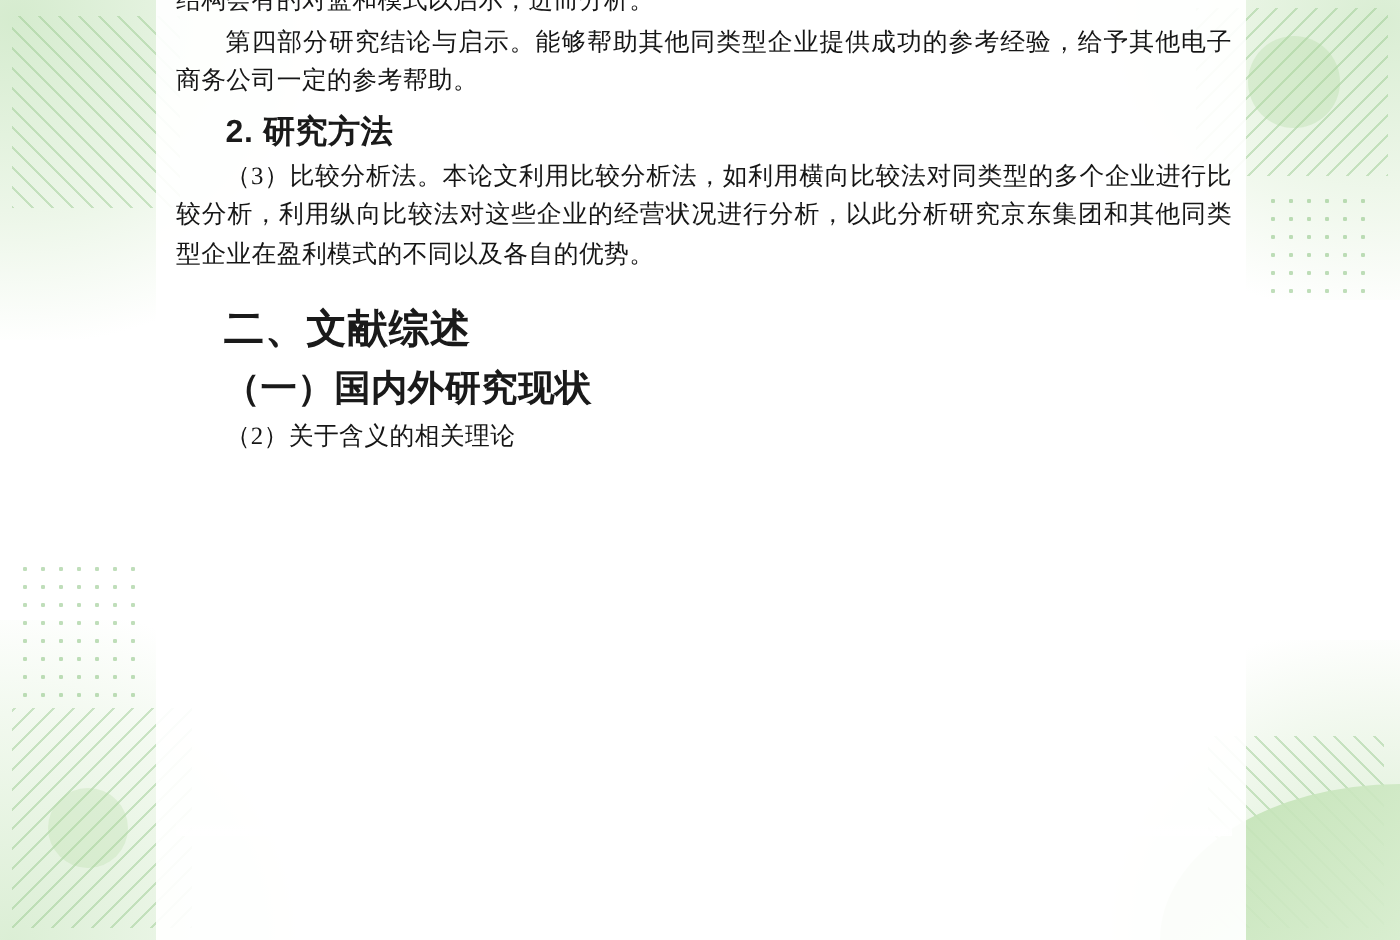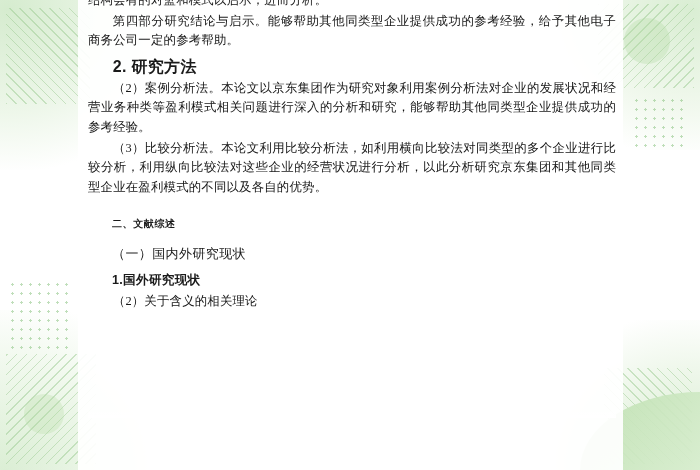--- a/index.html
+++ b/index.html
@@ -150,31 +150,31 @@
     color: #161616;
     font-family: "Liberation Serif", serif;
   }
   p.indent { text-indent: 24.8px; }
   p.clip-top {
     
     margin-top: -9px;
   }
 
   h2.section {
-    font-size: 10px;
+    font-size: 20px;
     line-height: 22px;
     font-weight: bold;
     margin: 16px 0 6px 24px;
     letter-spacing: 0.6px;
     font-family: Liberation Serif, serif;
   }
   h3.subsection {
-    font-size: 13px;
+    font-size: 18px;
     line-height: 21px;
-    font-weight: normal;
+    font-weight: bold;
     margin: 8px 0 4px 24px;
     letter-spacing: 0.4px;
     font-family: "Liberation Sans", sans-serif;
   }
   h4.subhead {
     font-size: 12.6px;
     line-height: 20px;
     font-weight: bold;
     margin: 6px 0 2px 24px;
     letter-spacing: 0.3px;
@@ -224,28 +224,26 @@
   <div class="paper"></div>
 
   <div class="content">
 
     <p class="clip-top">结构会有的对篮和模式以启示，进而分析。</p>
 
     <p class="indent">第四部分研究结论与启示。能够帮助其他同类型企业提供成功的参考经验，给予其他电子商务公司一定的参考帮助。</p>
 
     <h4 class="numbered">2. 研究方法</h4>
 
-    <p class="indent">（2）案例分析法。本论文以京东集团作为研究对象利用案例分析法对企业的发展状况和经营业务种类等盈利模式相关问题进行深入的分析和研究，能够帮助其他同类型企业提供成功的参考经验。</p>
     <p class="indent">（3）比较分析法。本论文利用比较分析法，如利用横向比较法对同类型的多个企业进行比较分析，利用纵向比较法对这些企业的经营状况进行分析，以此分析研究京东集团和其他同类型企业在盈利模式的不同以及各自的优势。</p>
 
     <h2 class="section">二、文献综述</h2>
 
     <h3 class="subsection">（一）国内外研究现状</h3>
 
-    <h4 class="subhead">1.国外研究现状</h4>
 
 
     <p class="indent">（2）关于含义的相关理论</p>
 
 
     <div class="fade-bottom"></div>
   </div>
 
 </div>
 

